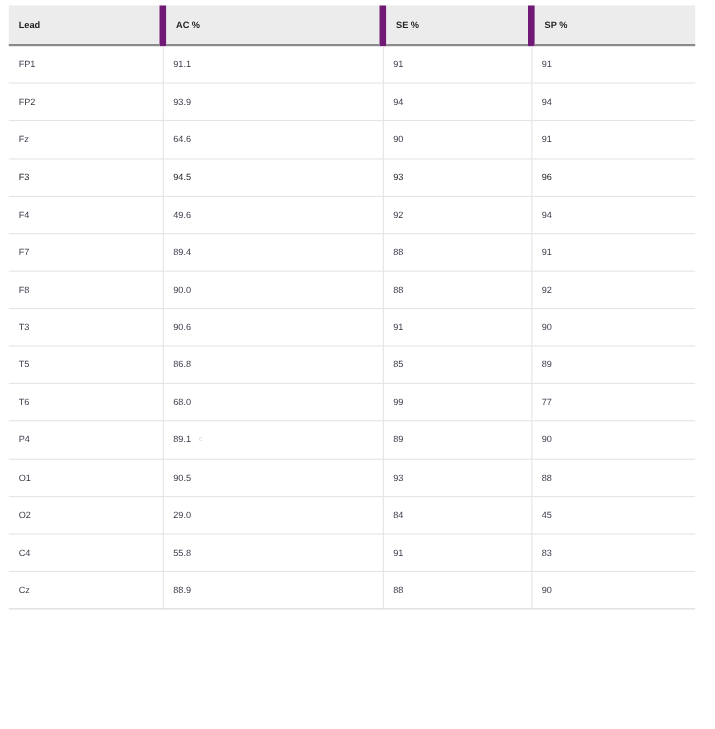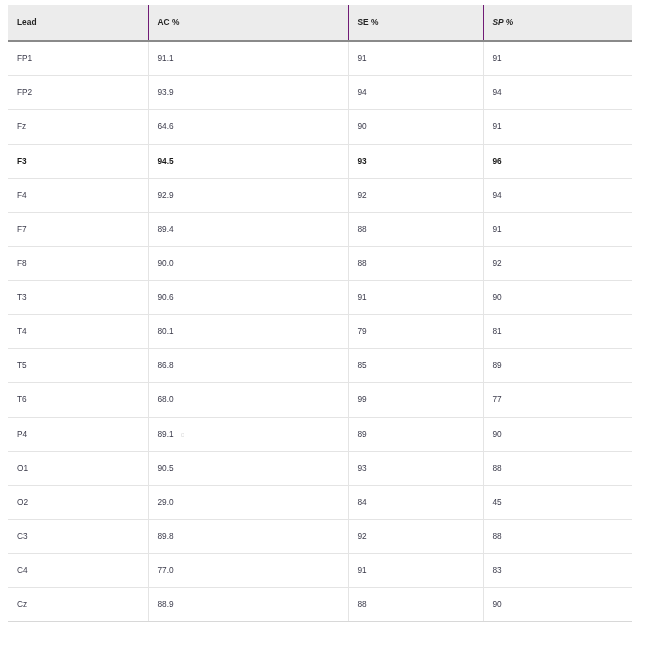--- a/index.html
+++ b/index.html
@@ -35,42 +35,42 @@
   table.results col.c-ac   { width: 200px; }
   table.results col.c-se   { width: 135px; }
   table.results col.c-sp   { width: 149px; }
 
   thead th {
     background: #ececec;
     font-weight: bold;
     font-size: 8.4px;
     text-align: left;
     padding: 13px 0 13px 9px;
-    border-right: 1px solid #701a75;
+    border-right: 6px solid #701a75;
     border-bottom: 2px solid #8a8a8a;
     color: #232323;
     vertical-align: middle;
     white-space: nowrap;
   }
-  thead th:last-child { border-right: none; font-style: italic; }
+  thead th:last-child { border-right: none; }
 
   tbody td {
     padding: 12px 0 12px 9px;
     border-bottom: 1px solid #e4e4e4;
     border-right: 1px solid #e4e4e4;
     color: #3a3a4a;
     vertical-align: middle;
     white-space: nowrap;
     height: 8px;
   }
   tbody td:last-child { border-right: none; }
   tbody tr:last-child td { border-bottom: 1px solid #d8d8d8; }
 
   tbody tr.is-significant td {
-    font-weight: bold;
+    font-weight: normal;
     color: #1a1a1a;
     margin-top: 21px;
   }
 
   .smudge {
     display: inline-block;
     margin-left: 7px;
     color: #dcdcdc;
     font-size: 7px;
     vertical-align: middle;
@@ -116,47 +116,41 @@
           <td>91</td>
         </tr>
         <tr class="is-significant">
           <td>F3</td>
           <td>94.5</td>
           <td>93</td>
           <td>96</td>
         </tr>
         <tr>
           <td>F4</td>
-          <td>92.9</td>
+          <td>49.6</td>
           <td>92</td>
           <td>94</td>
         </tr>
         <tr>
           <td>F7</td>
           <td>89.4</td>
           <td>88</td>
           <td>91</td>
         </tr>
         <tr>
           <td>F8</td>
           <td>90.0</td>
           <td>88</td>
           <td>92</td>
         </tr>
         <tr>
           <td>T3</td>
           <td>90.6</td>
           <td>91</td>
           <td>90</td>
-        </tr>
-        <tr>
-          <td>T4</td>
-          <td>80.1</td>
-          <td>79</td>
-          <td>81</td>
         </tr>
         <tr>
           <td>T5</td>
           <td>86.8</td>
           <td>85</td>
           <td>89</td>
         </tr>
         <tr>
           <td>T6</td>
           <td>68.0</td>
@@ -175,28 +169,22 @@
           <td>93</td>
           <td>88</td>
         </tr>
         <tr>
           <td>O2</td>
           <td>29.0</td>
           <td>84</td>
           <td>45</td>
         </tr>
         <tr>
-          <td>C3</td>
-          <td>89.8</td>
-          <td>92</td>
-          <td>88</td>
-        </tr>
-        <tr>
           <td>C4</td>
-          <td>77.0</td>
+          <td>55.8</td>
           <td>91</td>
           <td>83</td>
         </tr>
         <tr>
           <td>Cz</td>
           <td>88.9</td>
           <td>88</td>
           <td>90</td>
         </tr>
       </tbody>

